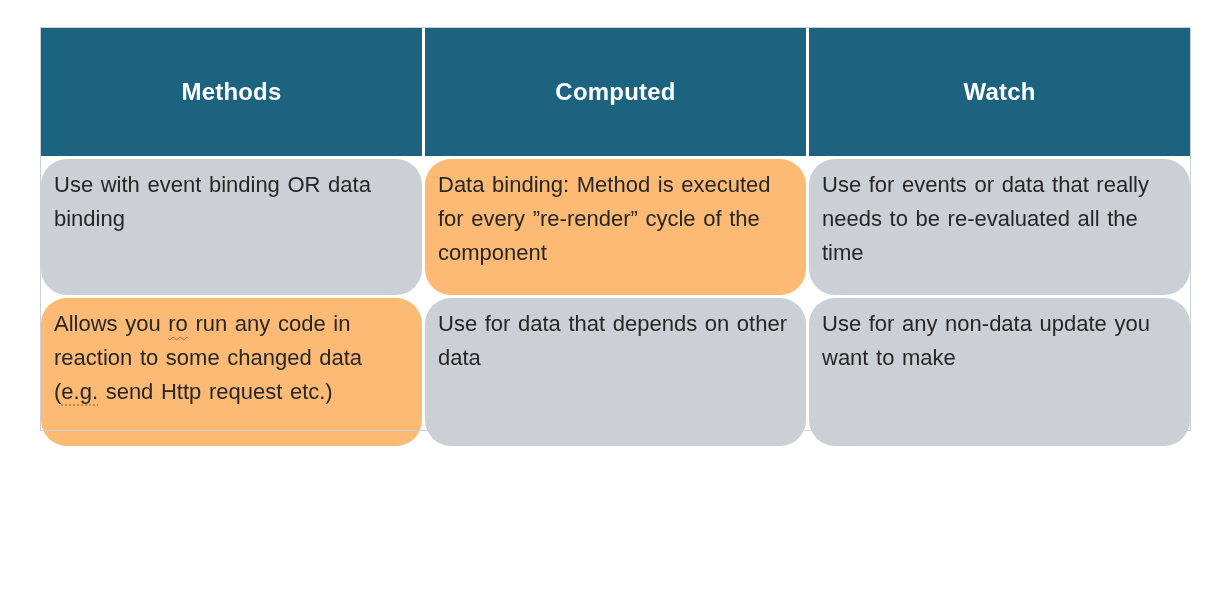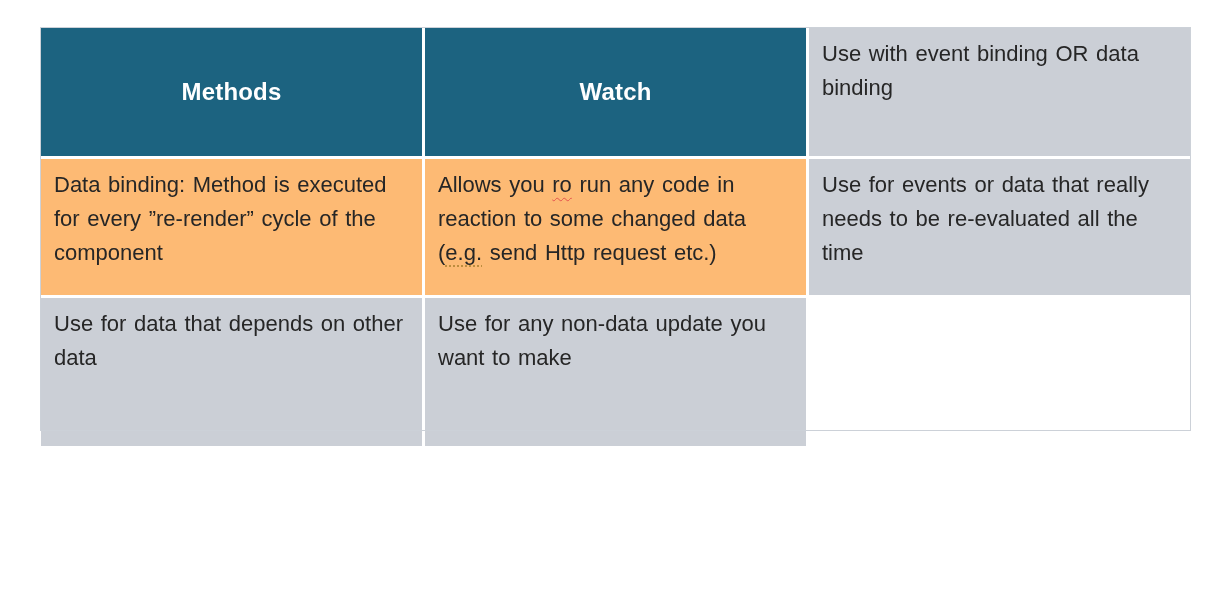--- a/index.html
+++ b/index.html
@@ -41,20 +41,21 @@
     font-size: 24px;
     font-weight: bold;
     letter-spacing: 0.2px;
   }
   .body-cell {
     color: #262626;
     font-size: 22px;
     line-height: 34px;
     padding: 9px 14px 8px 13px;
     word-spacing: 1.5px;
+    border-radius: 26px;
   }
   .band-a { background: #cbcfd6; }
   .band-b { background: #fdba74; }
   .spell-wavy {
     text-decoration: underline;
     text-decoration-style: wavy;
     text-decoration-color: #e4534d;
     text-decoration-thickness: 1px;
     text-underline-offset: 5px;
   }
@@ -68,36 +69,39 @@
 </style>
 </head>
 <body>
 
 <div class="comparison-table">
 
   <div class="cell header-cell">
     <span>Methods</span>
   </div>
   <div class="cell header-cell">
+    <span>Computed</span>
+  </div>
+  <div class="cell header-cell">
     <span>Watch</span>
   </div>
 
   <div class="cell body-cell band-a">
     <span>Use with event binding OR data binding</span>
   </div>
 
   <div class="cell body-cell band-b">
     <span>Data binding: Method is executed for every ”re-render” cycle of the component</span>
   </div>
+  <div class="cell body-cell band-a">
+    <span>Use for events or data that really needs to be re-evaluated all the time</span>
+  </div>
+
   <div class="cell body-cell band-b">
     <span>Allows you </span><span class="spell-wavy">ro</span><span> run any code in reaction to some changed data (</span><span class="grammar-dotted">e.g.</span><span> send Http request etc.)</span>
-  </div>
-
-  <div class="cell body-cell band-a">
-    <span>Use for events or data that really needs to be re-evaluated all the time</span>
   </div>
   <div class="cell body-cell band-a">
     <span>Use for data that depends on other data</span>
   </div>
   <div class="cell body-cell band-a">
     <span>Use for any non-data update you want to make</span>
   </div>
 
 </div>
 

